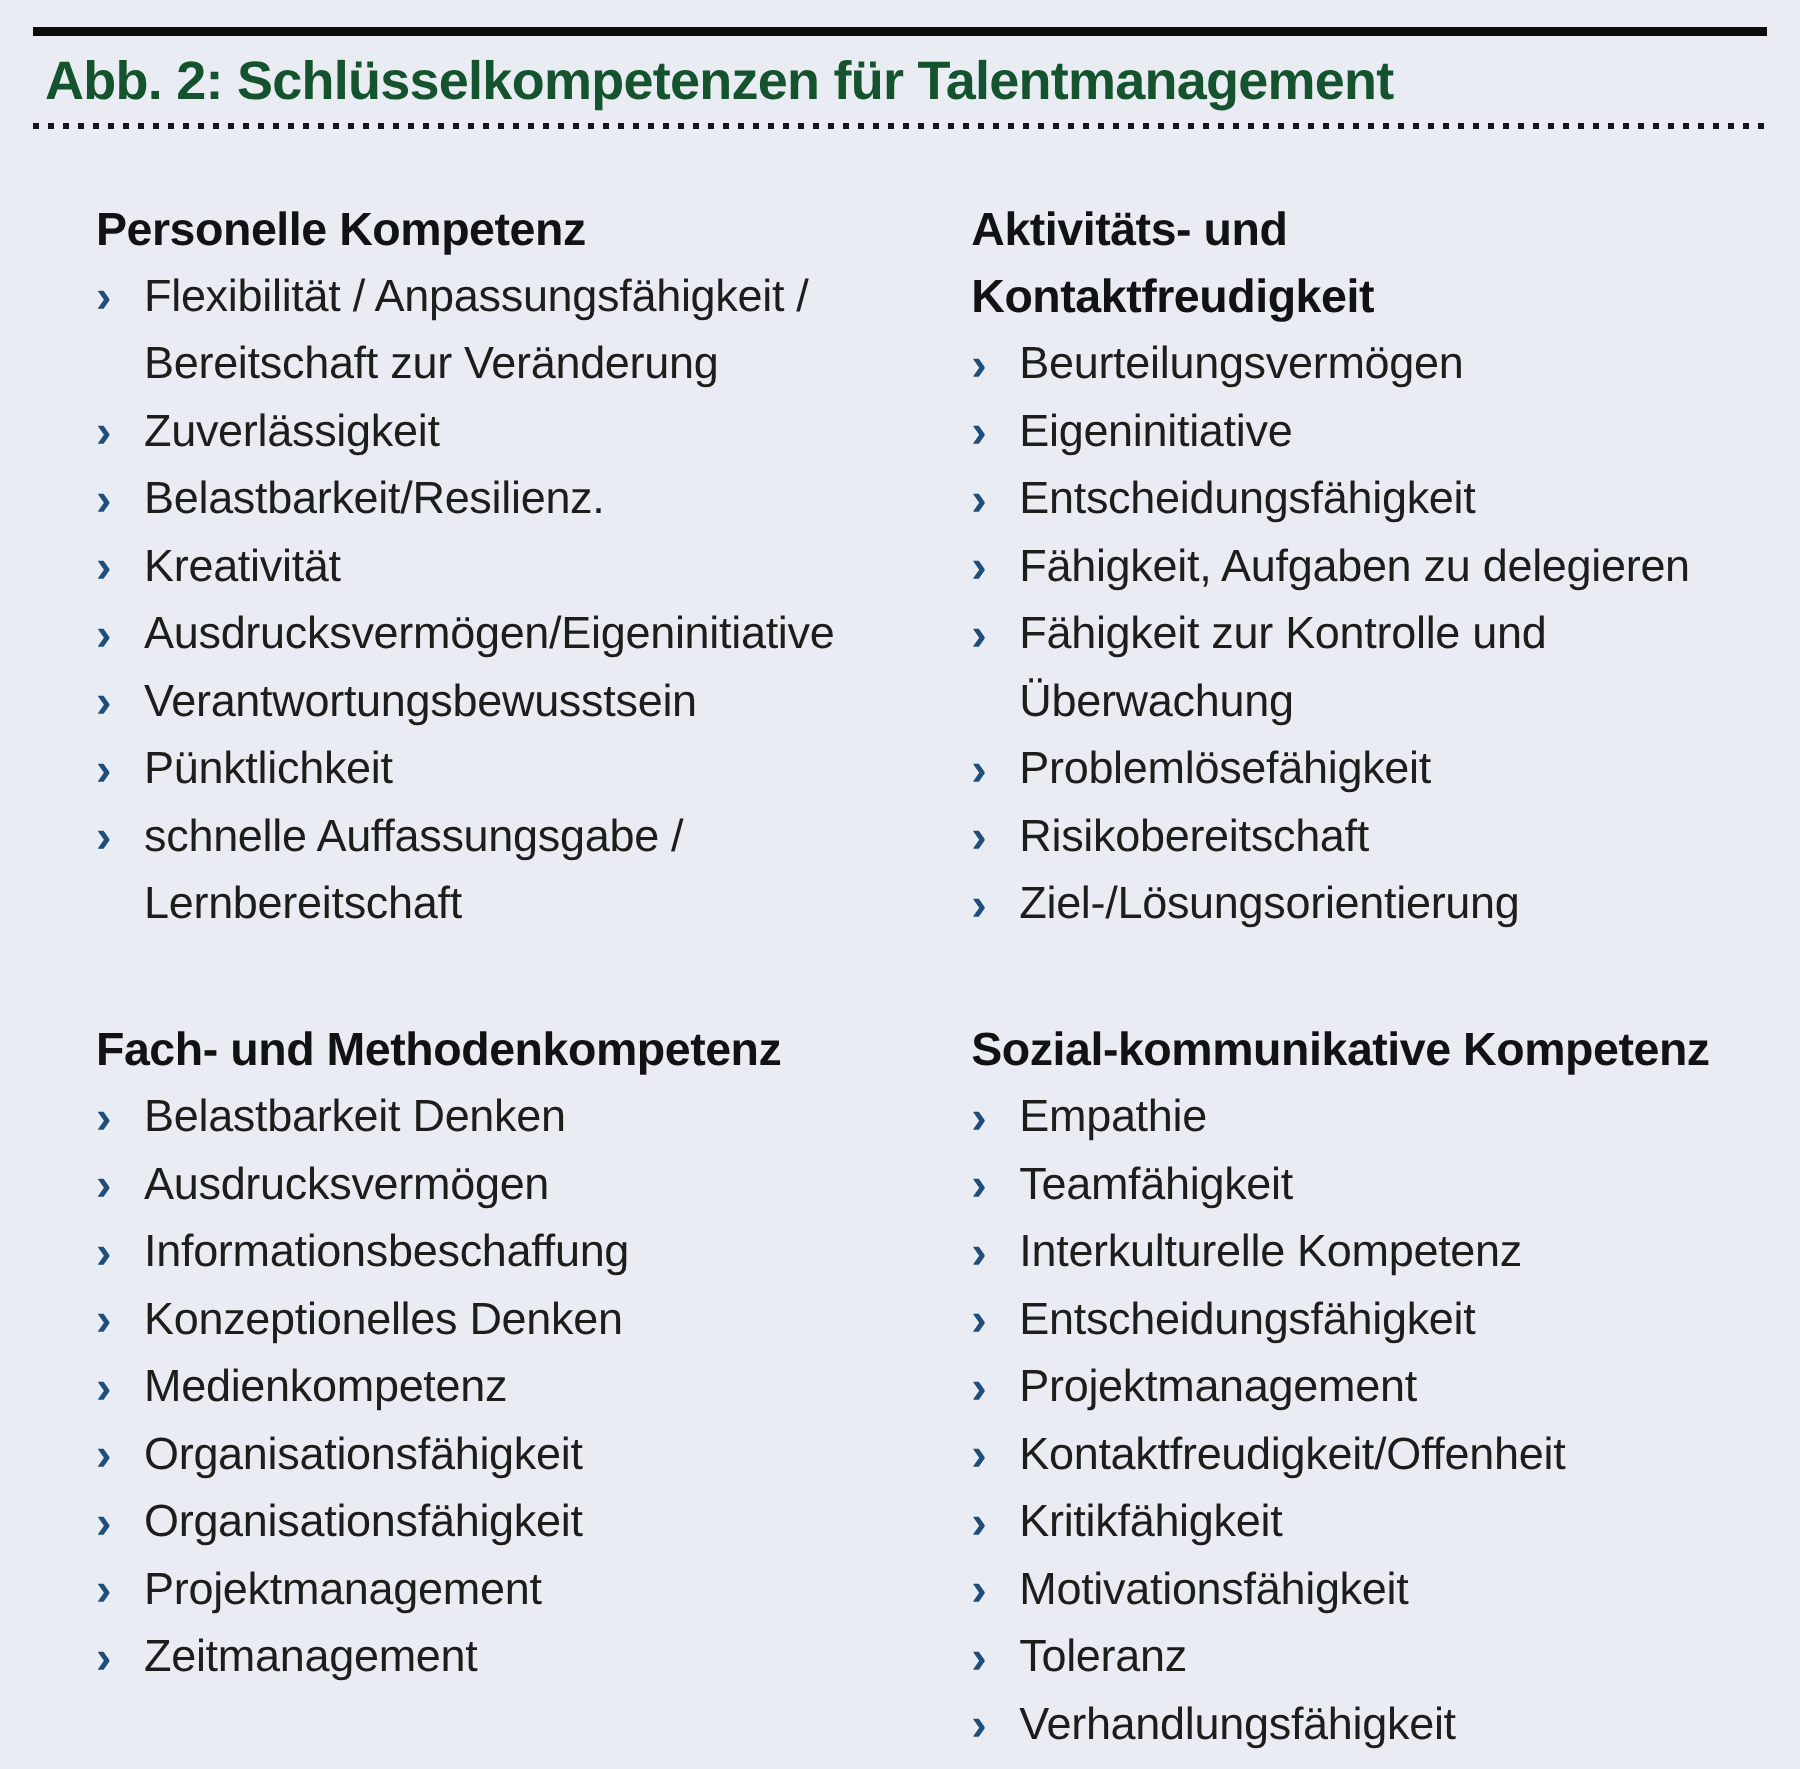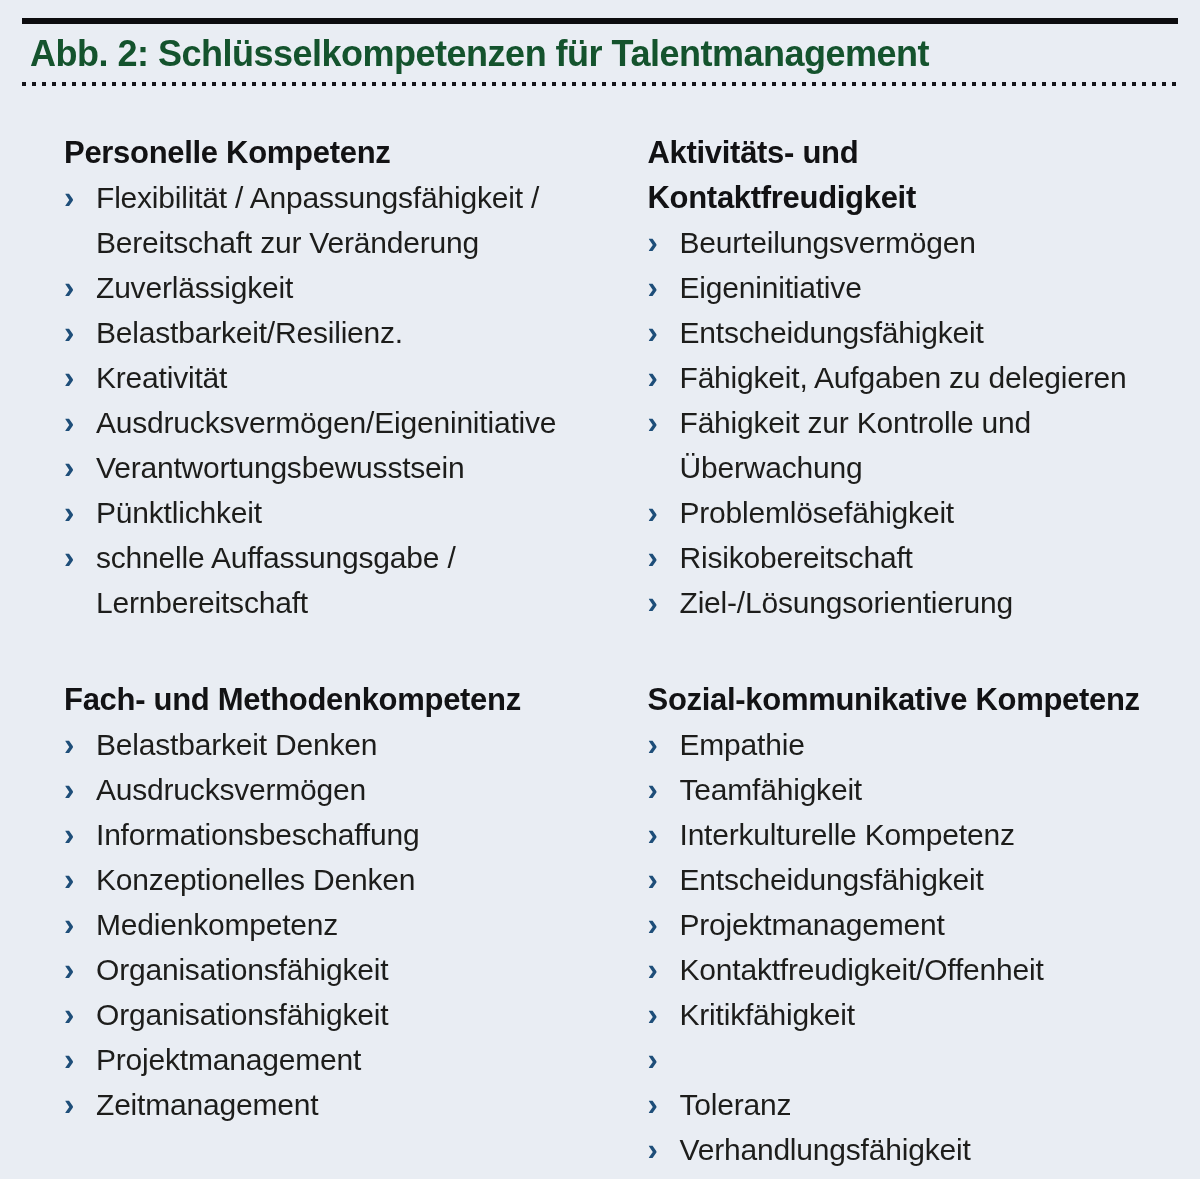--- a/index.html
+++ b/index.html
@@ -236,20 +236,21 @@
         <li class="item">
             <span class="bullet">›</span>
             <span class="txt">Kontaktfreudigkeit/Offenheit</span>
           </li>
         <li class="item">
             <span class="bullet">›</span>
             <span class="txt">Kritikfähigkeit</span>
           </li>
         <li class="item">
             <span class="bullet">›</span>
+            <span class="txt">Motivationsfähigkeit</span>
           </li>
         <li class="item">
             <span class="bullet">›</span>
             <span class="txt">Toleranz</span>
           </li>
         <li class="item">
             <span class="bullet">›</span>
             <span class="txt">Verhandlungsfähigkeit</span>
           </li>
       </ul>

